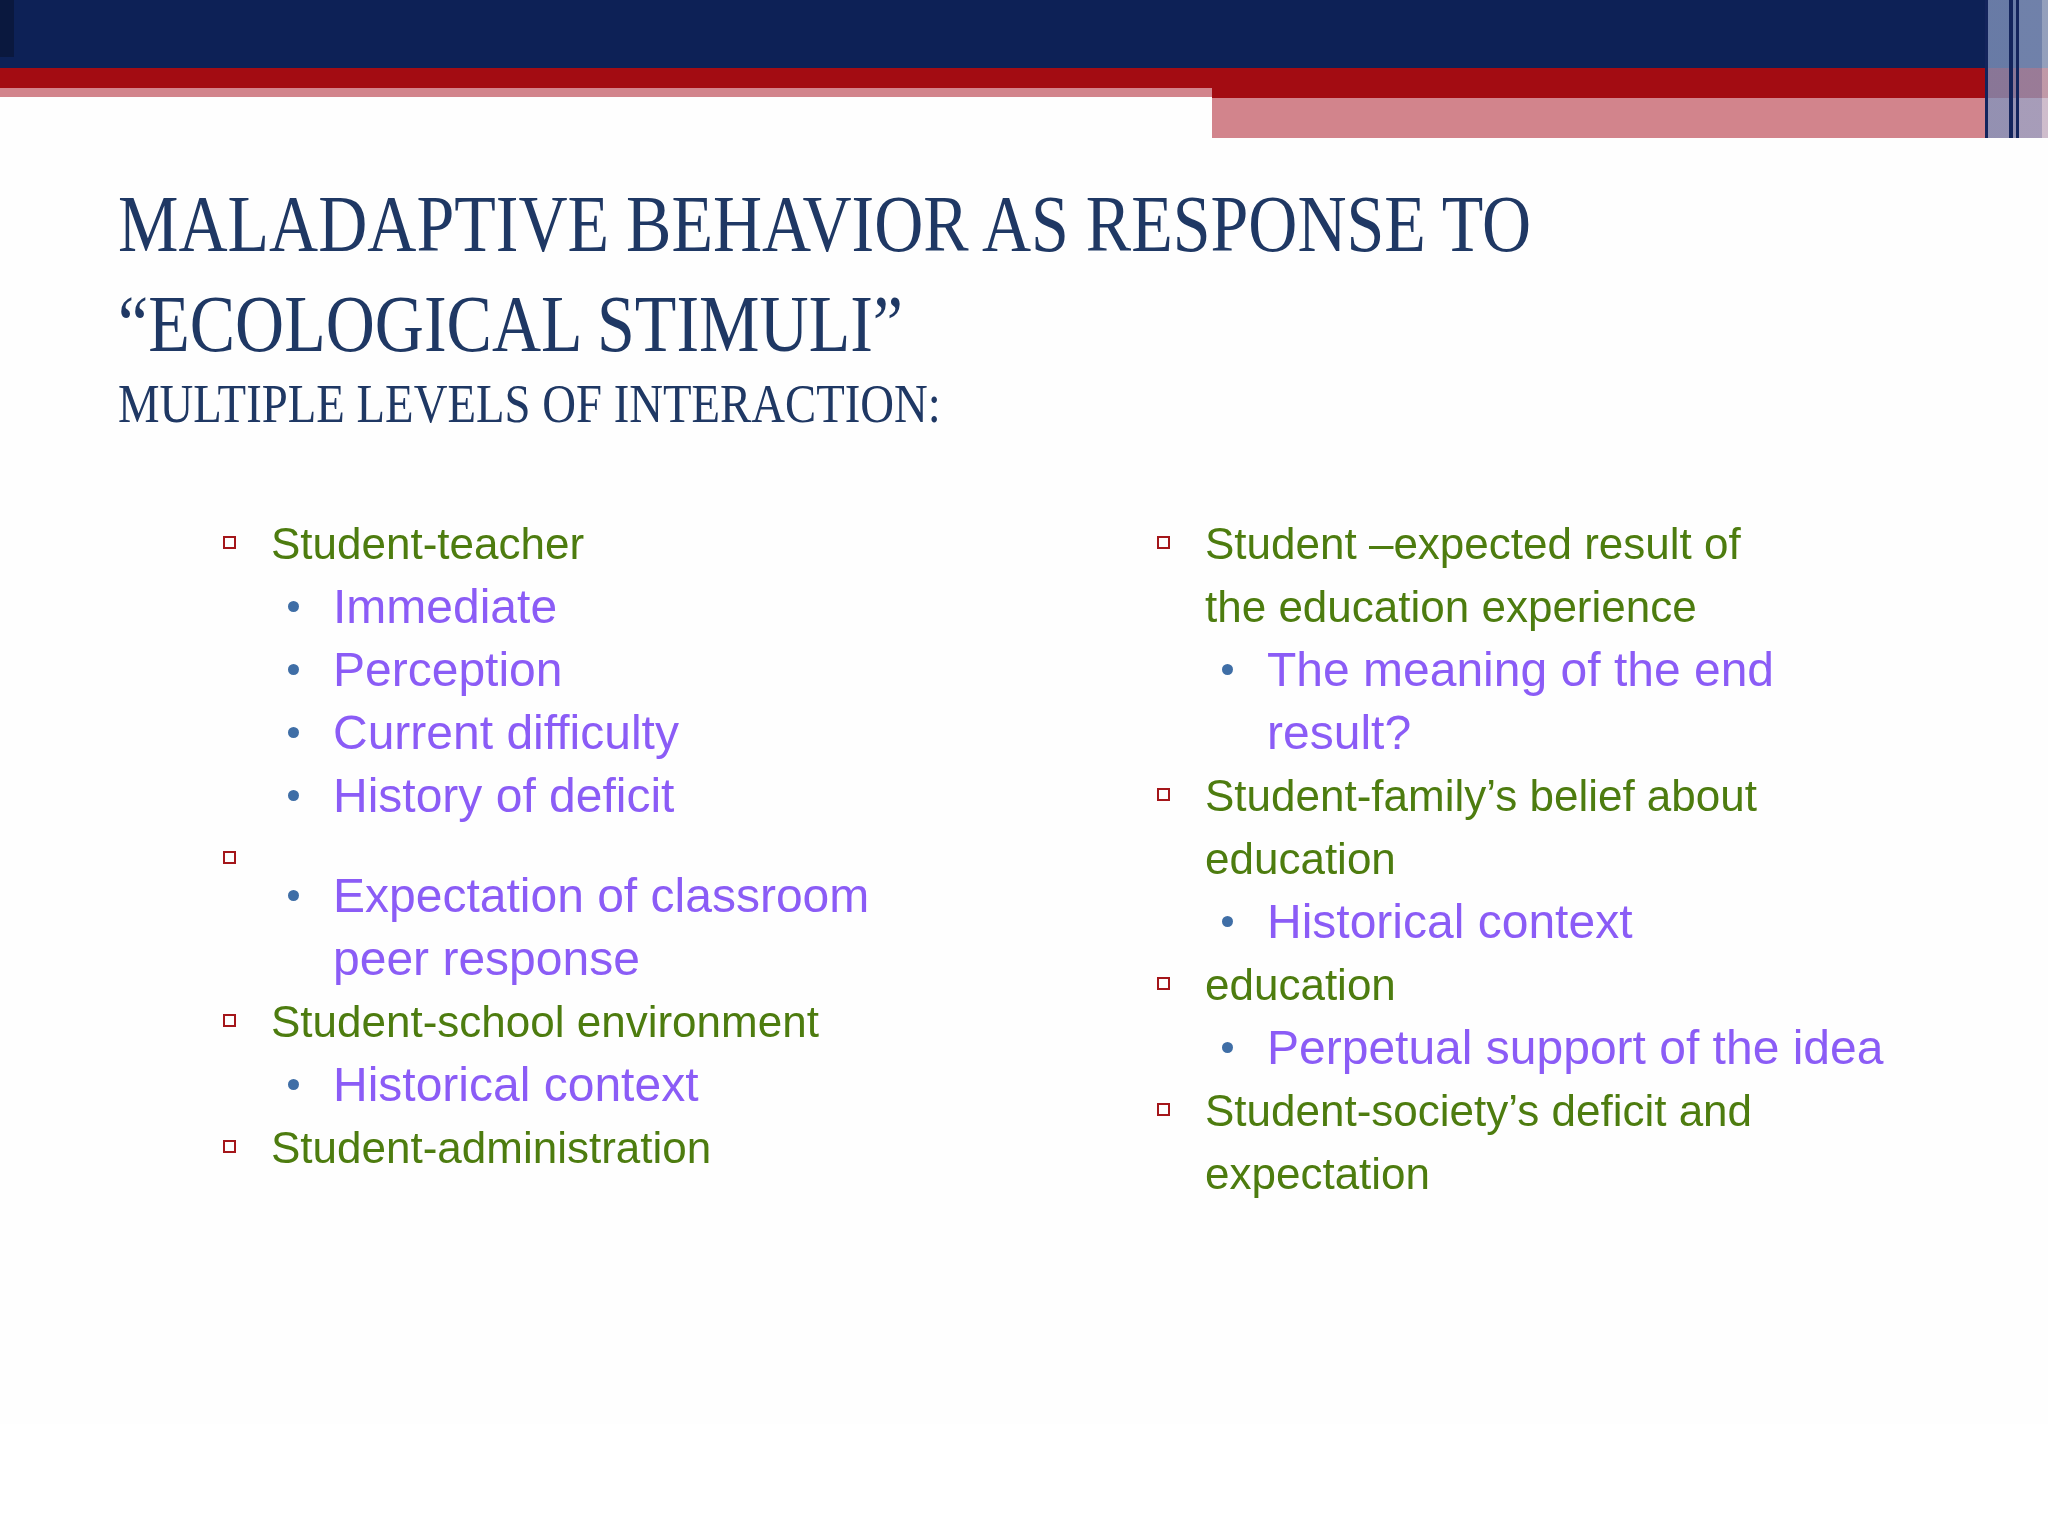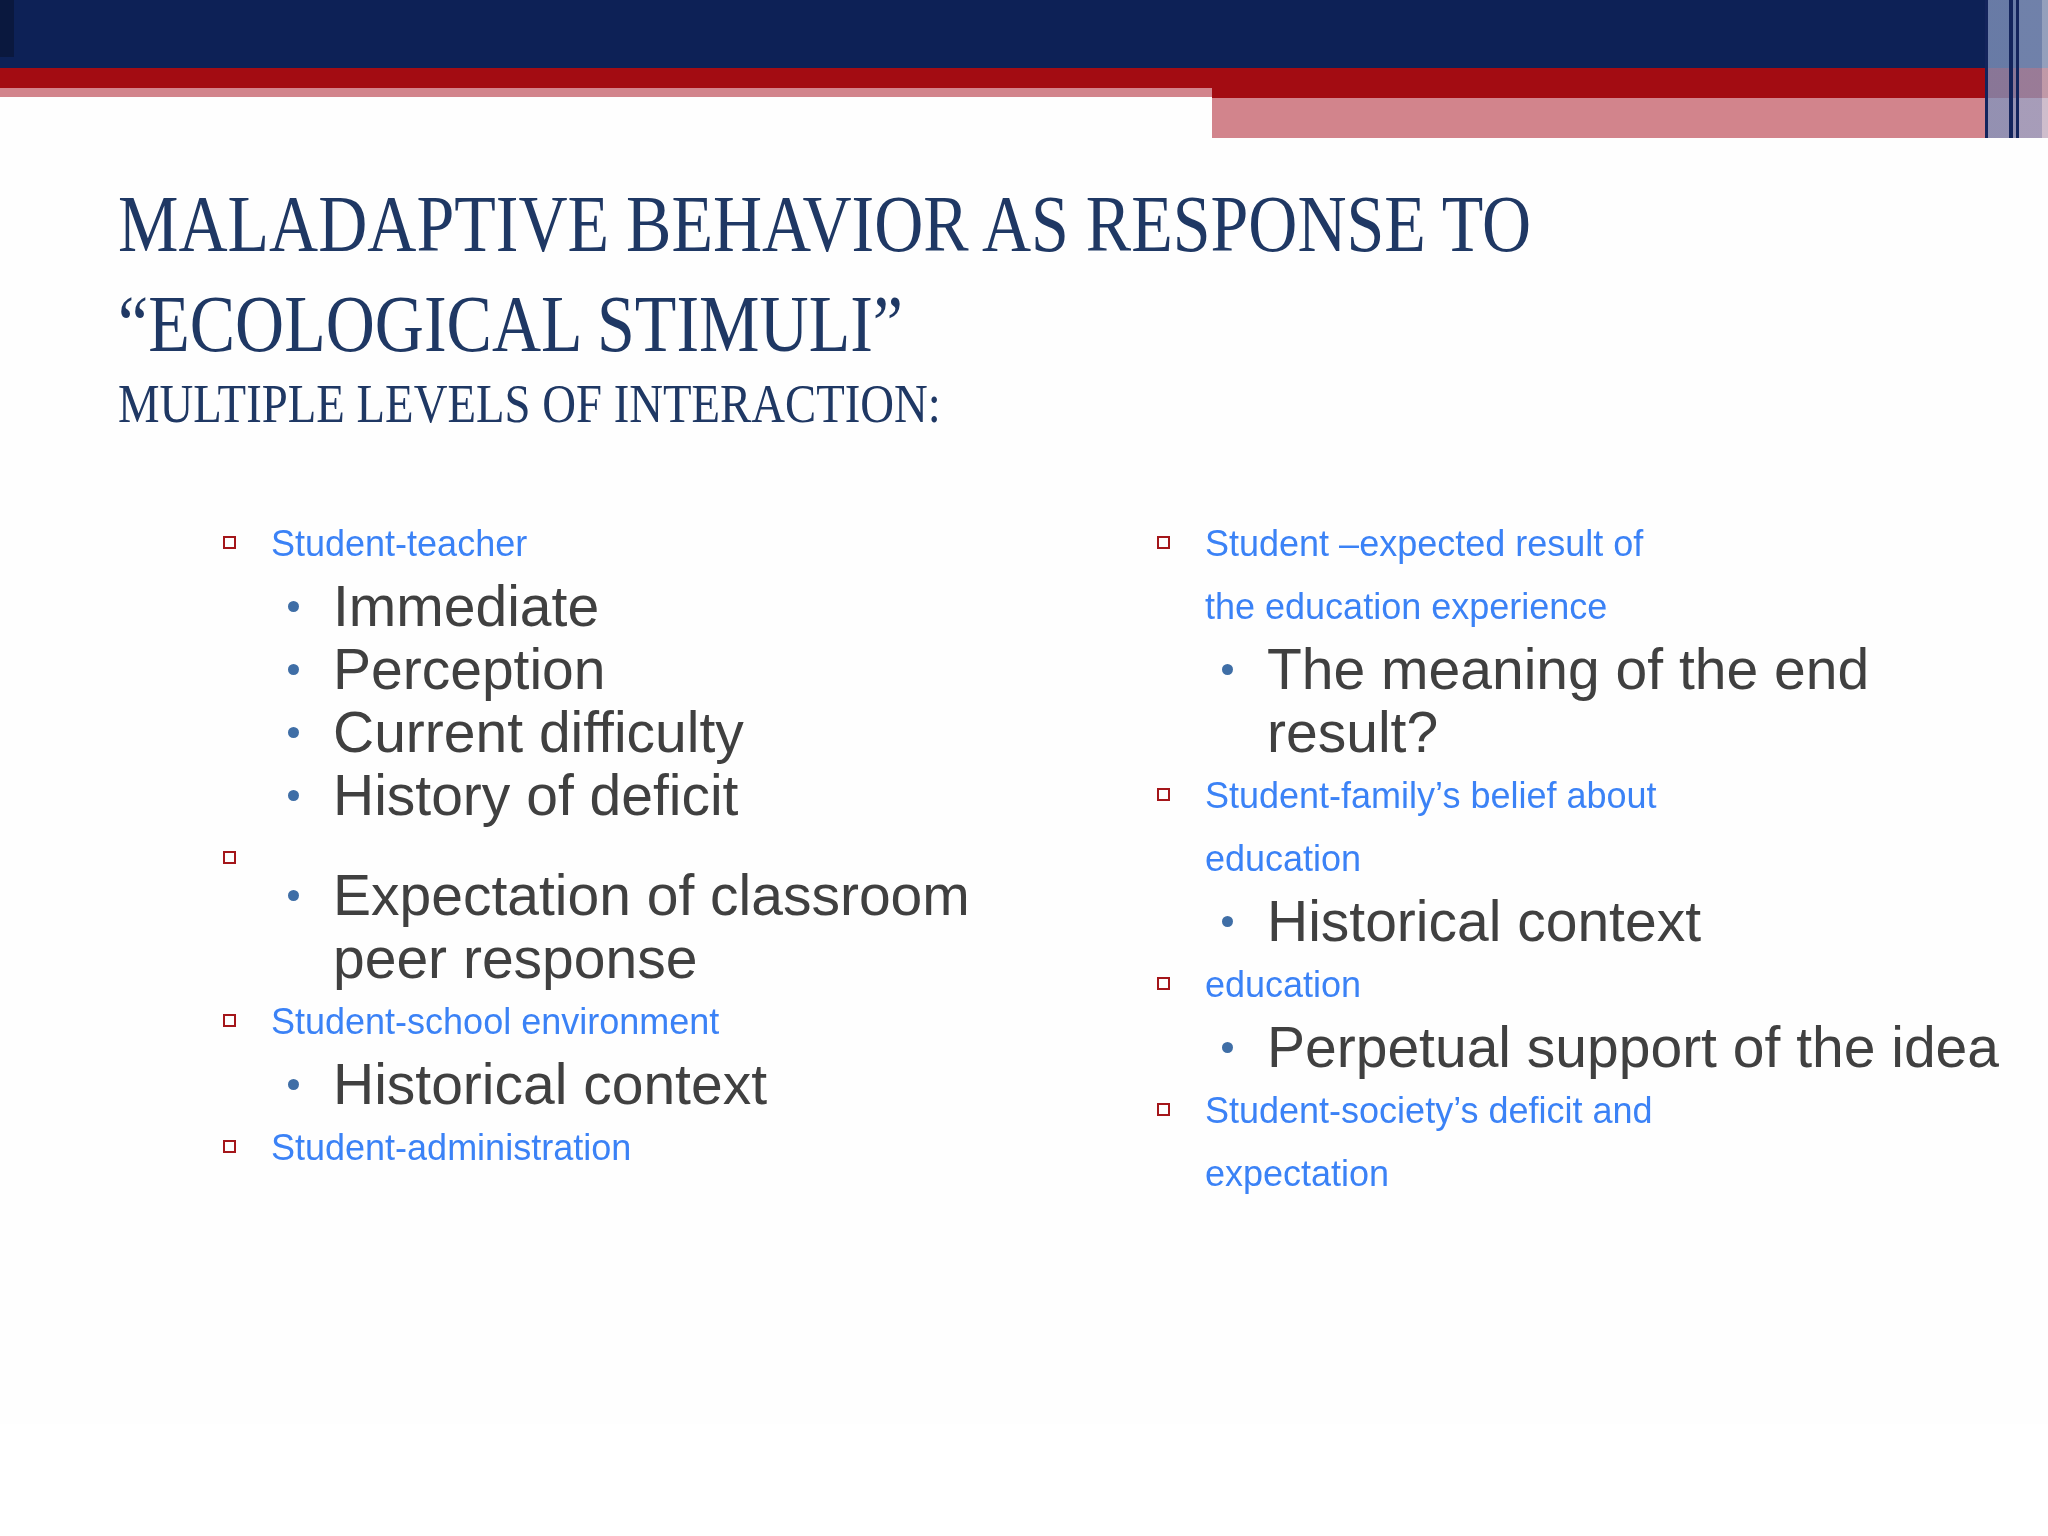--- a/index.html
+++ b/index.html
@@ -32,22 +32,22 @@
   .t1{top:0;font-size:80px;}
   .t2{top:100px;font-size:80px;}
   .t3{top:192px;font-size:55px;}
 
   
   .col{position:absolute;top:512px;}
   .col-left{left:222px;width:790px;}
   .col-right{left:1156px;width:820px;}
   .item{display:flex;align-items:flex-start;}
   .line{white-space:nowrap;line-height:63px;}
-  .lvl1 .line{font-size:36px;color:#3b82f6;}
-  .lvl2 .line{font-size:57px;color:#404040;}
+  .lvl1 .line{font-size:44px;color:#4d7c0f;}
+  .lvl2 .line{font-size:48px;color:#8b5cf6;}
   .bullet-sq{flex:none;width:13px;height:13px;box-sizing:border-box;
       border:2px solid #a4161a;background:transparent;margin:24px 35px 0 1px;}
   .lvl2{padding-left:66px;}
   .bullet-dot{flex:none;width:11px;height:11px;border-radius:50%;
       background:#3f6ea6;margin:26px 34px 0 0;}
 </style>
 </head>
 <body>
 
 <div class="slide">

